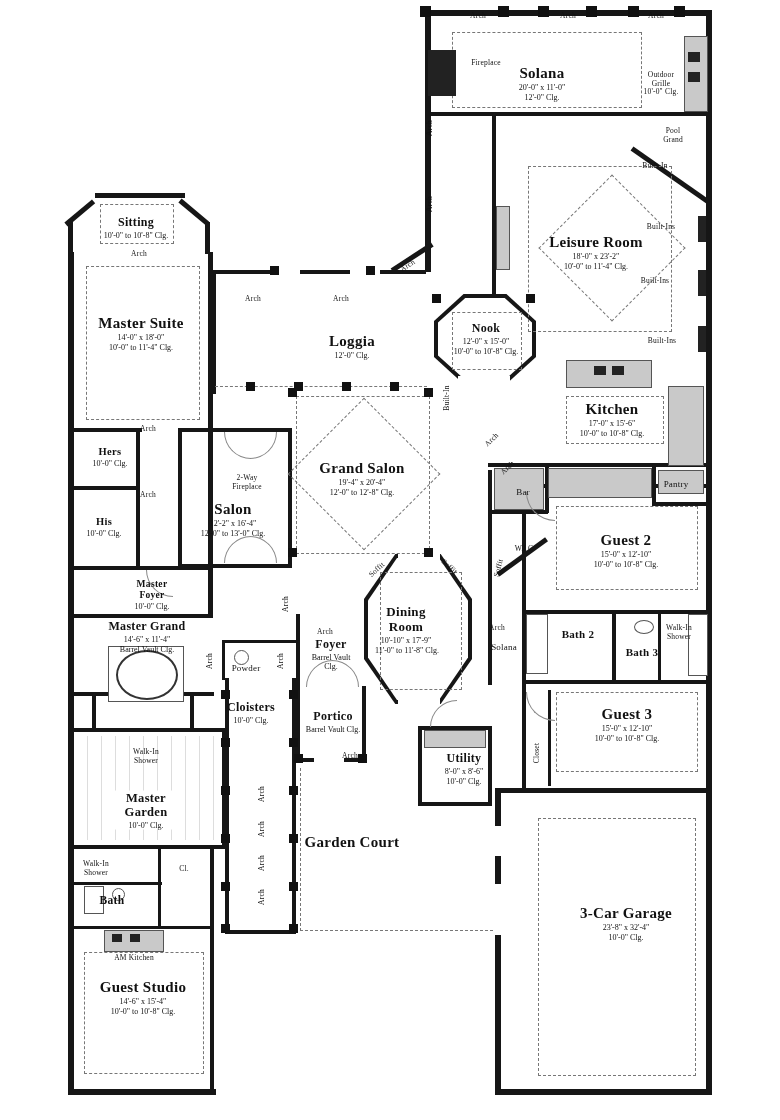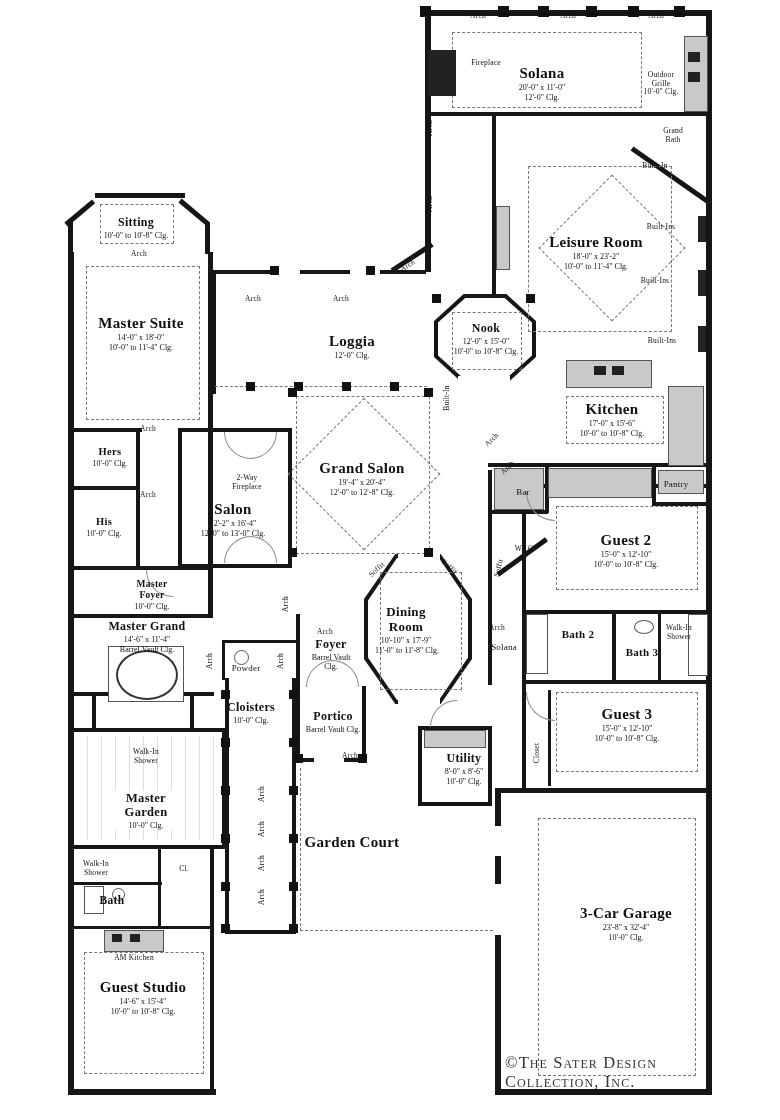--- a/index.html
+++ b/index.html
@@ -237,21 +237,21 @@
   <span class="lbl" style="left:377px;top:570px;transform:translate(-50%,-50%) rotate(-42deg)">Soffit</span>
   <span class="lbl" style="left:449px;top:567px;transform:translate(-50%,-50%) rotate(42deg)">Soffit</span>
   <span class="lbl" style="left:499px;top:568px;transform:translate(-50%,-50%) rotate(-75deg)">Soffit</span>
 
   <span class="lbl" style="left:655px;top:166px">Built-In</span>
   <span class="lbl" style="left:447px;top:398px;transform:translate(-50%,-50%) rotate(-90deg)">Built-In</span>
   <span class="lbl" style="left:661px;top:227px">Built-Ins</span>
   <span class="lbl" style="left:655px;top:281px">Built-Ins</span>
   <span class="lbl" style="left:662px;top:341px">Built-Ins</span>
 
-  <span class="lbl wrap" style="left:673px;top:136px;width:30px">Grand Bath</span>
+  <span class="lbl wrap" style="left:673px;top:136px;width:30px">Pool Grand</span>
   <div class="lbl wrap" style="left:661px;top:84px;width:38px">
     <div>Outdoor Grille</div>
     <div>10'-0" Clg.</div>
   </div>
   <span class="lbl" style="left:486px;top:63px">Fireplace</span>
   <span class="lbl wrap" style="left:247px;top:483px;width:42px">2-Way Fireplace</span>
   <span class="lbl" style="left:523px;top:492px;font-size:9px">Bar</span>
   <span class="lbl" style="left:676px;top:484px;font-size:9px">Pantry</span>
   <span class="lbl" style="left:524px;top:549px">W.I.C</span>
   <span class="lbl" style="left:246px;top:668px;font-size:9px">Powder</span>
@@ -375,18 +375,14 @@
   </div>
   <div class="room" style="left:352px;top:843px">
     <div class="nm">Garden Court</div>
   </div>
   <div class="room" style="left:626px;top:924px">
     <div class="nm">3-Car Garage</div>
     <div class="dm">23'-8" x 32'-4"</div>
     <div class="dm">10'-0" Clg.</div>
   </div>
 
-  <div class="copy" style="left:505px;top:1054px">
-    <div>©The Sater Design</div>
-    <div>Collection, Inc.</div>
-  </div>
 
 </div>
 
 </body></html>

